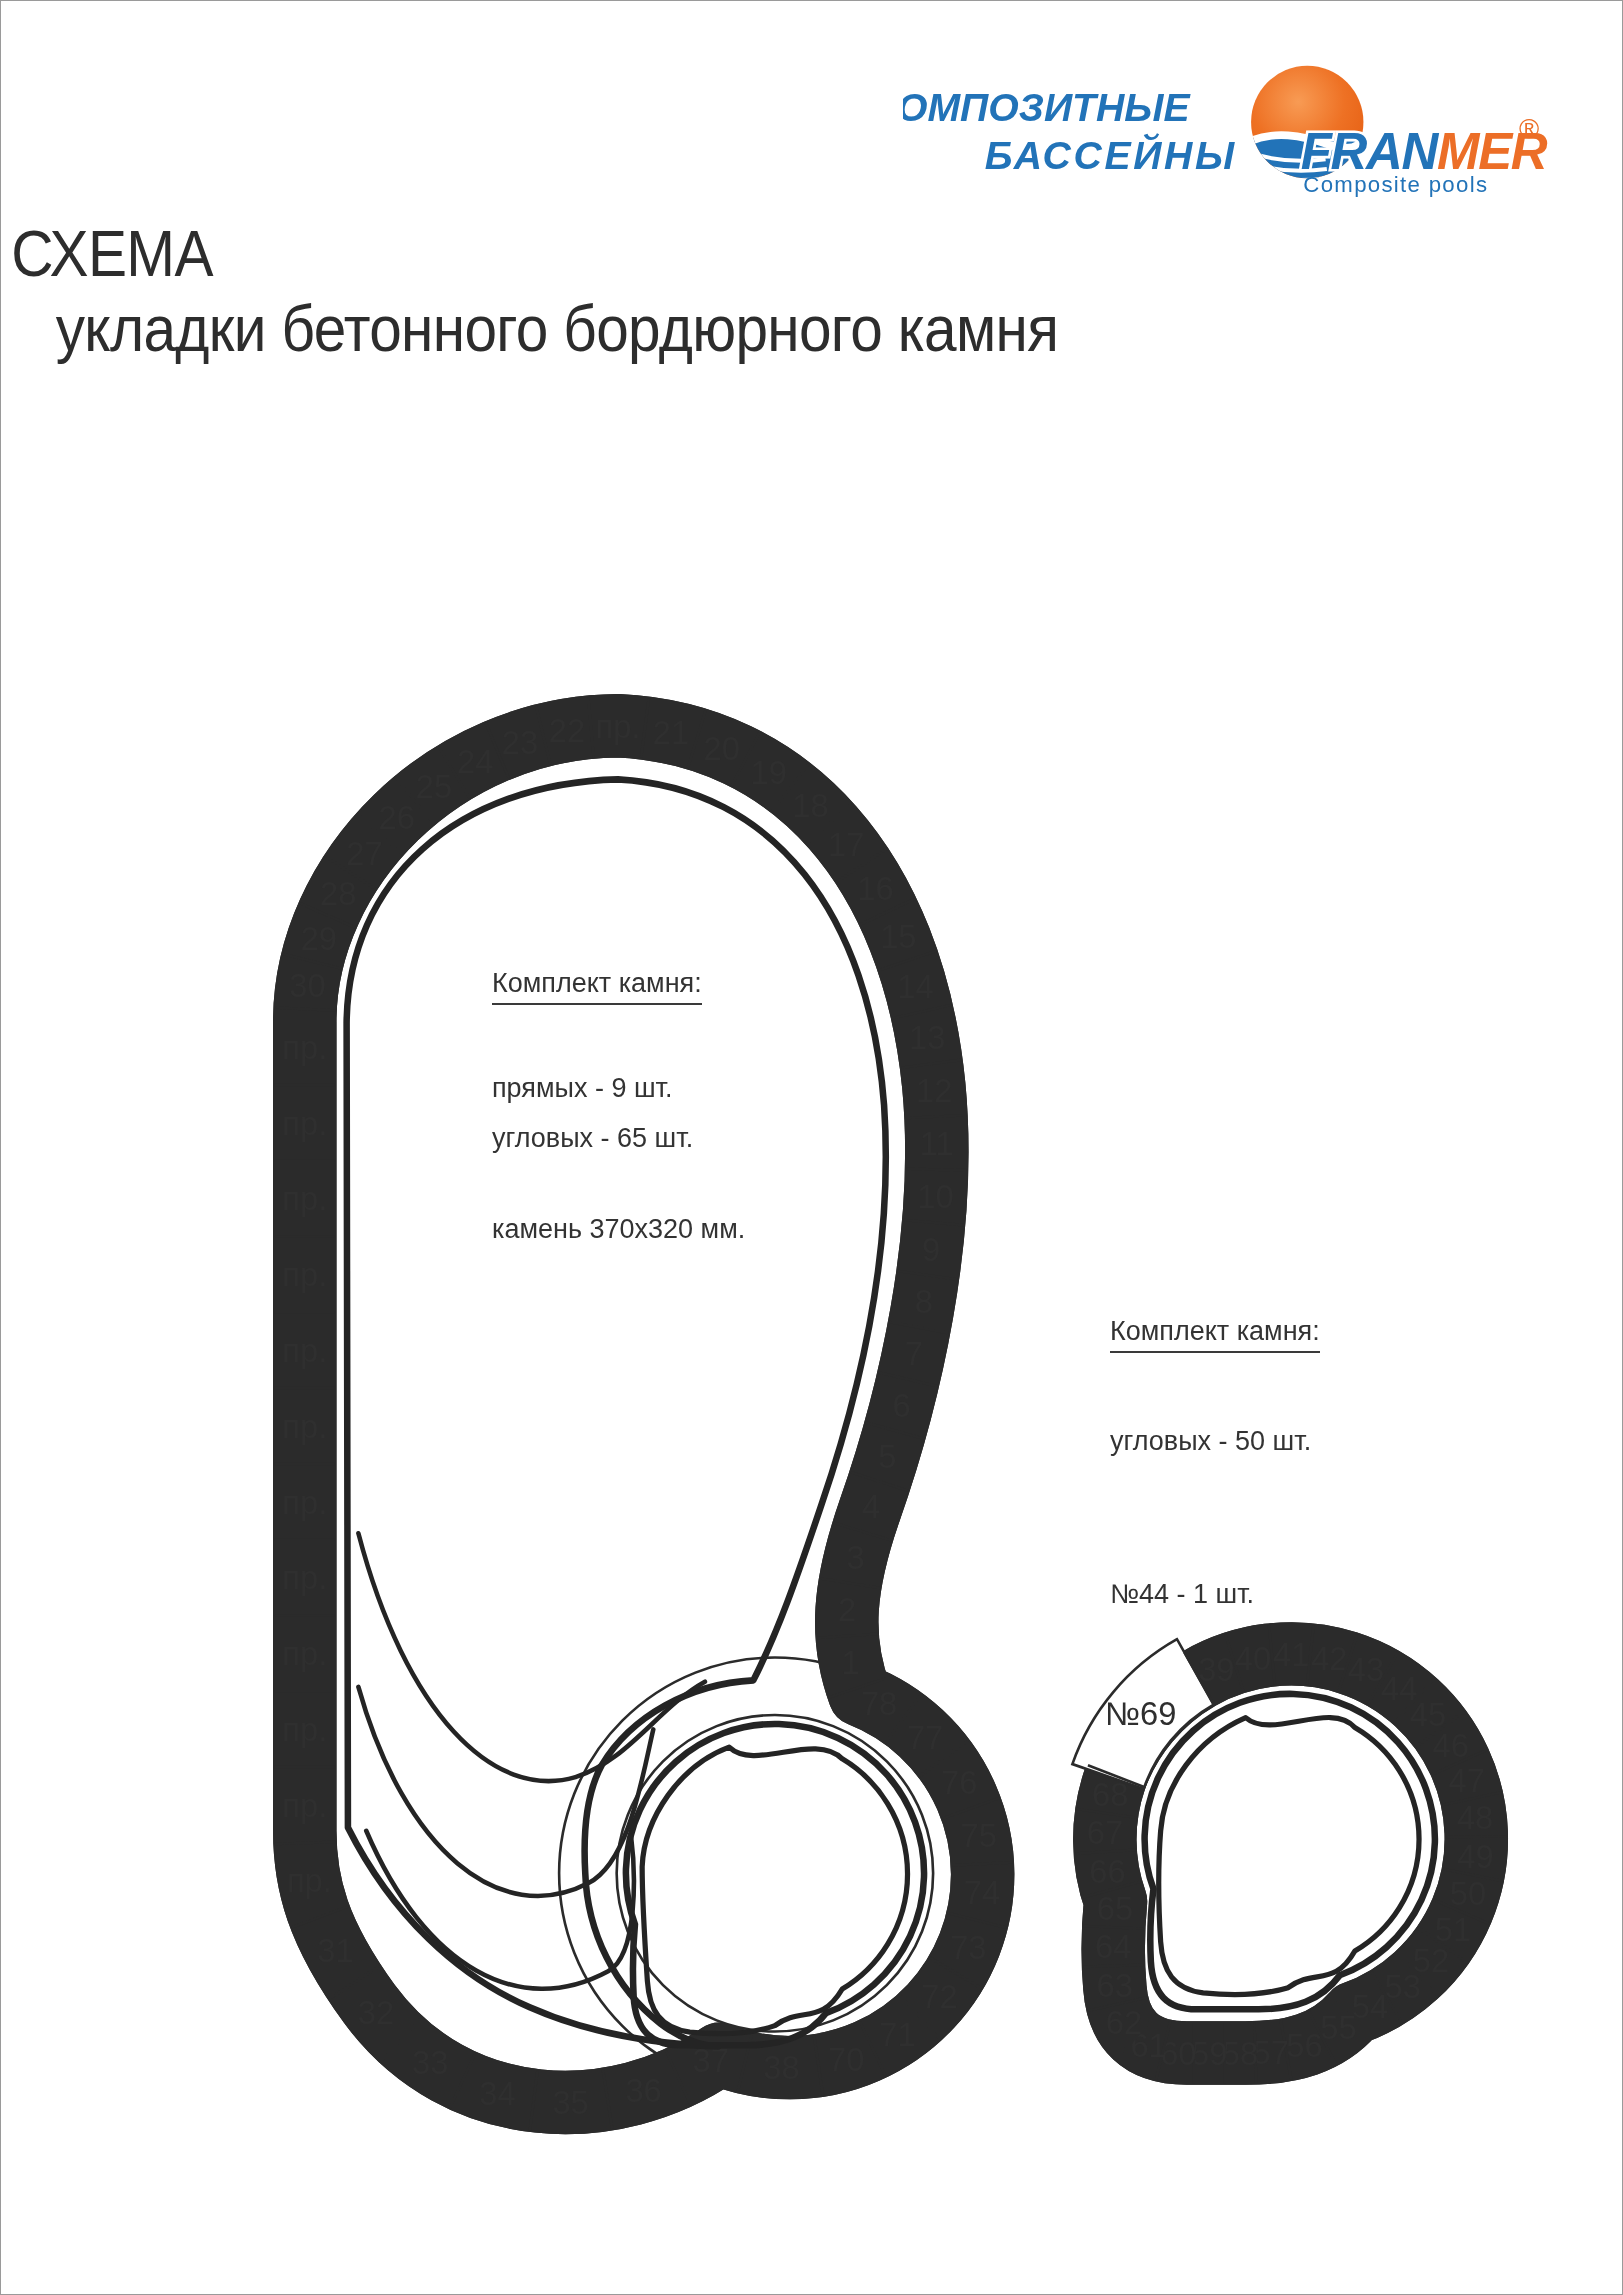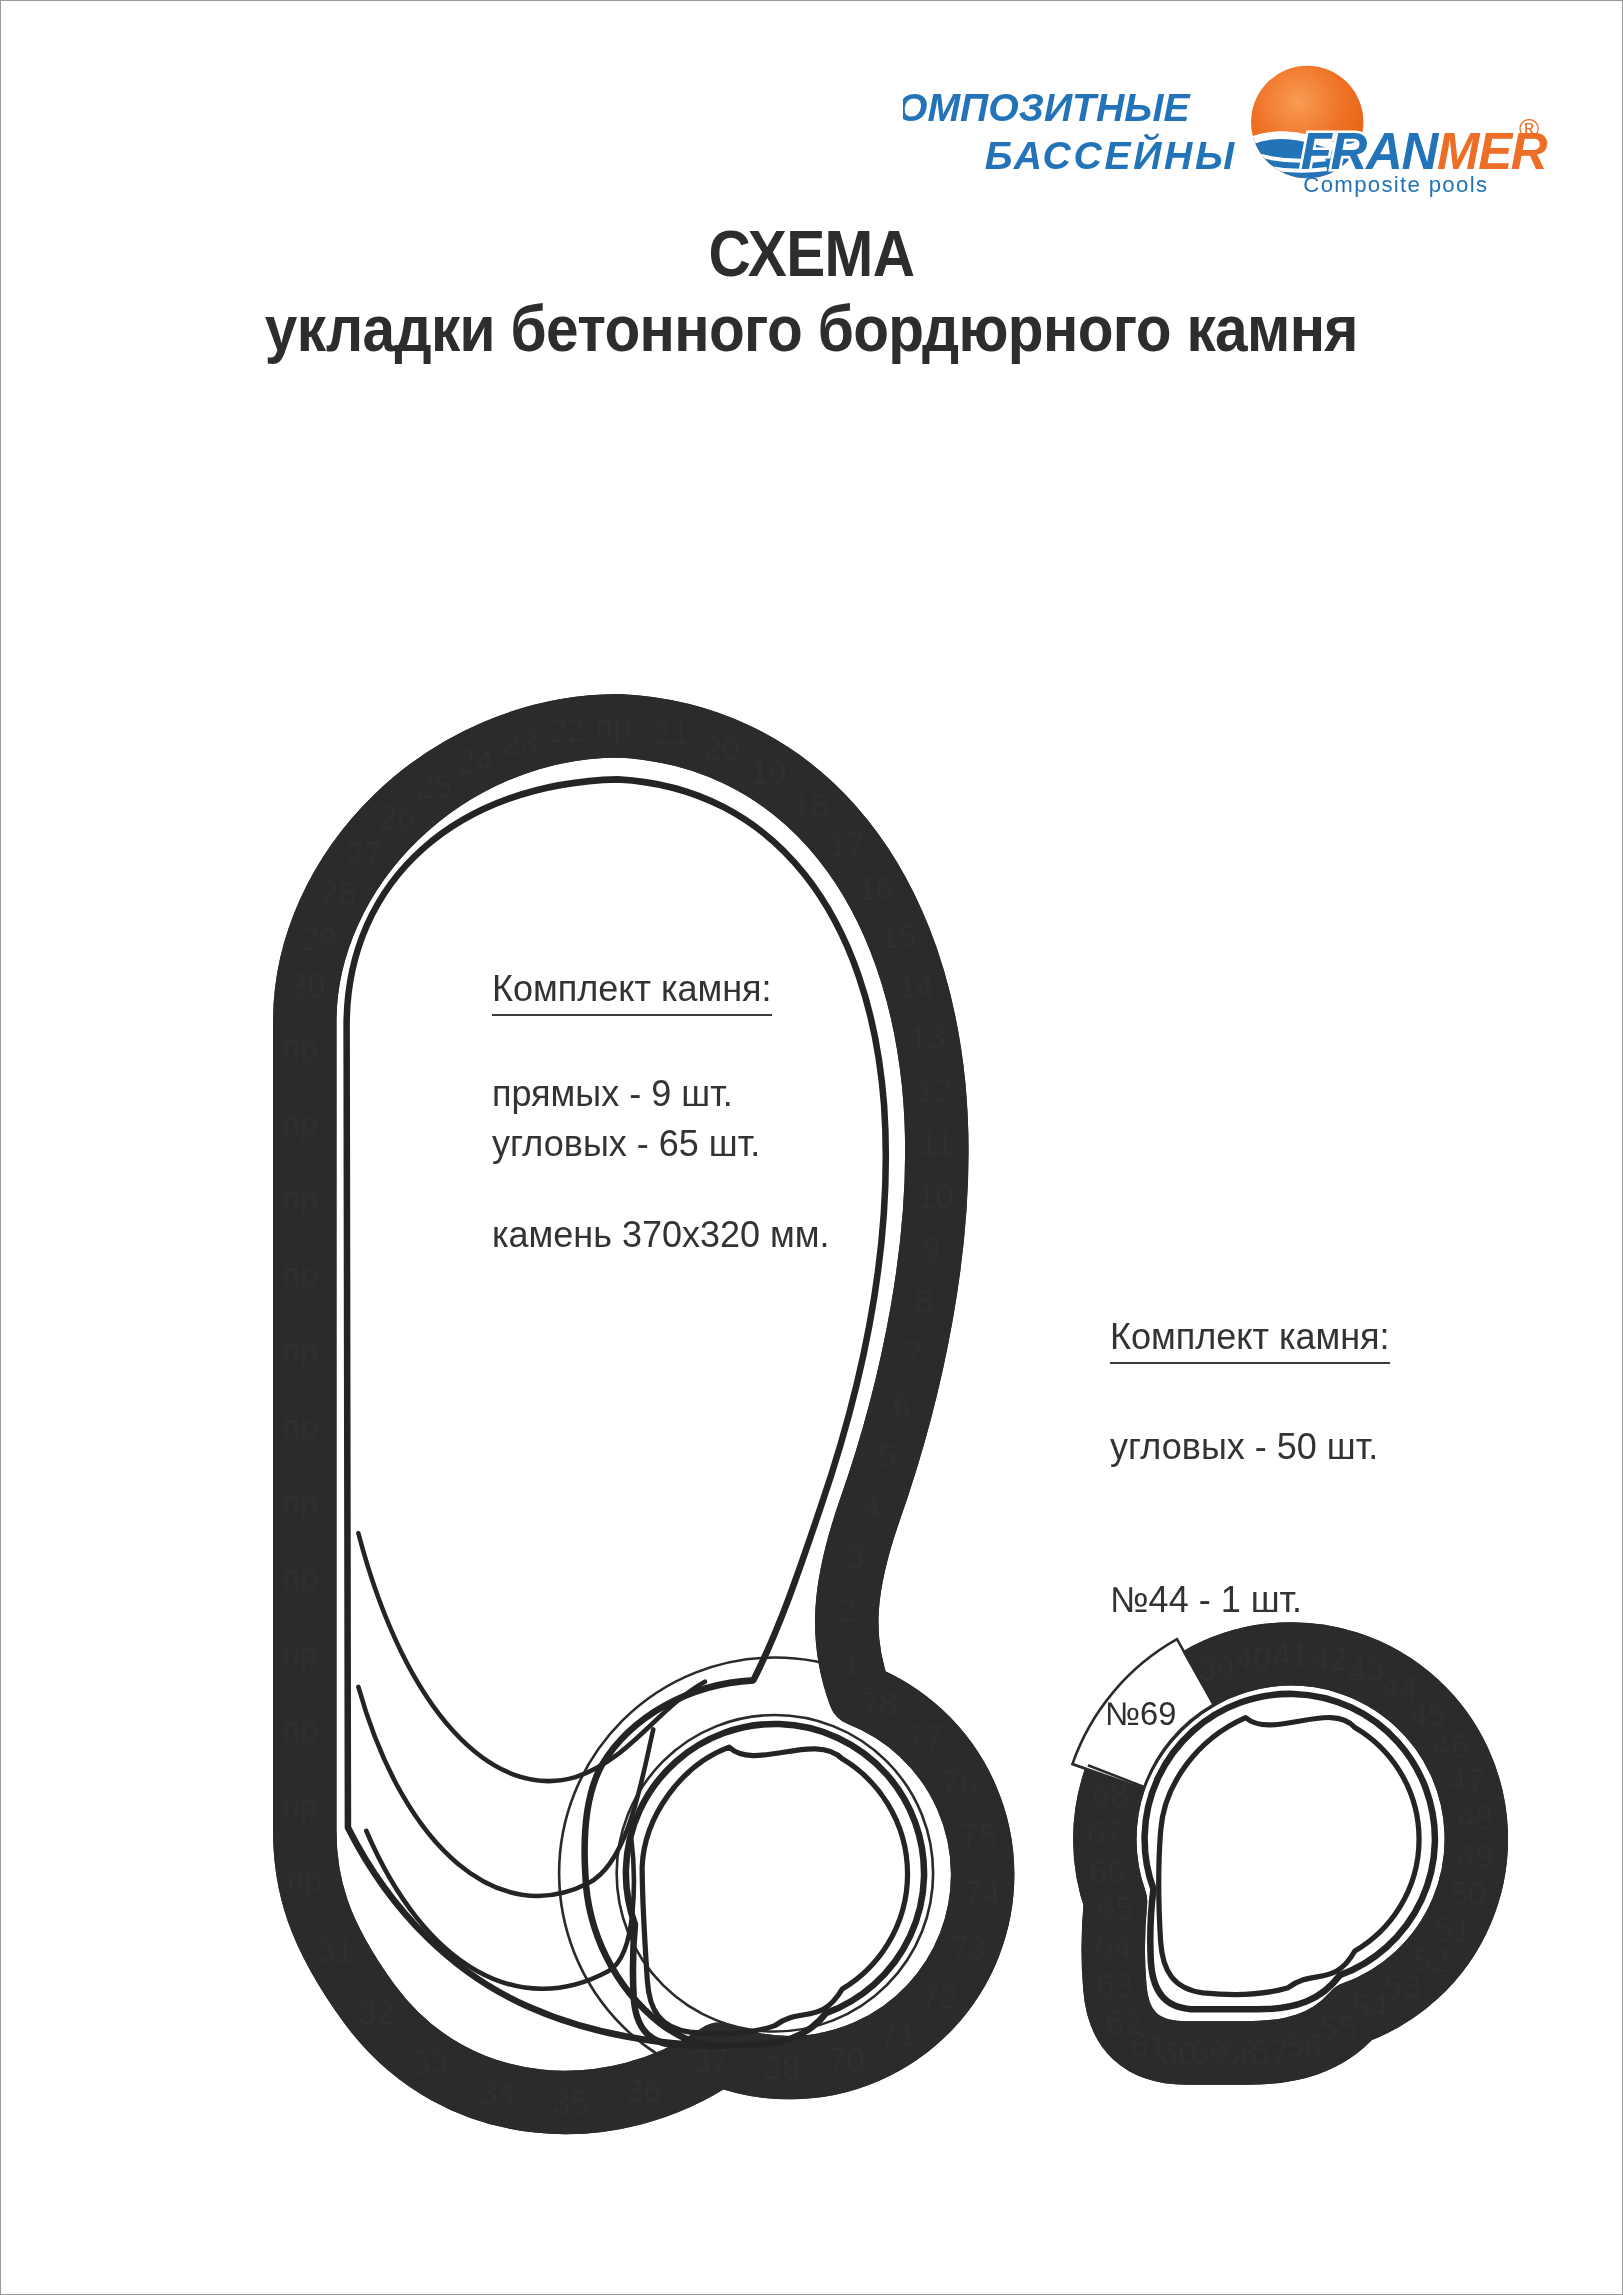--- a/index.html
+++ b/index.html
@@ -1,27 +1,27 @@
 <!DOCTYPE html>
 <html style="font-size:10.5px"><head>
 <meta charset="utf-8">
 <style>
   html,body{margin:0;padding:0;background:#e8e8e8;}
   #page{position:relative;width:1623px;height:2295px;background:#ffffff;
         font-family:"Liberation Sans",sans-serif;overflow:hidden;}
   #page-frame{position:absolute;inset:0;border:1.3px solid #9a9a9a;pointer-events:none;}
 
   
-  .title-block{position:absolute;left:0;right:0;top:216px;text-align:center;color:#2d2d2d;font-weight:bold;}
+  .title-block{position:absolute;left:0;right:0;top:216px;color:#2d2d2d;}
   .title-line{height:75px;line-height:75px;white-space:nowrap;}
   .title-line>span{display:inline-block;transform:scaleX(.9);transform-origin:center;
                    font-size:65px;letter-spacing:-0.7px;}
 
   
-  .note{position:absolute;color:#333;font-size:36px;white-space:nowrap;}
+  .note{position:absolute;color:#333;font-size:27px;white-space:nowrap;}
   .note-underline{border-bottom:2.6px solid #3a3a3a;padding-bottom:5.2px;}
 
   
   svg{position:absolute;}
   text{font-family:"Liberation Sans",sans-serif;}
   .band-black{fill:none;stroke:#2b2b2b;stroke-width:97;stroke-linejoin:round;}
   .band-white{fill:none;stroke:#ffffff;stroke-width:89;stroke-linejoin:round;}
   .thin{fill:none;stroke:#2b2b2b;stroke-width:4;}
   .shell{fill:none;stroke:#242424;stroke-width:10;stroke-linejoin:round;}
   .bowl{fill:none;stroke:#242424;stroke-width:8;stroke-linejoin:round;}

